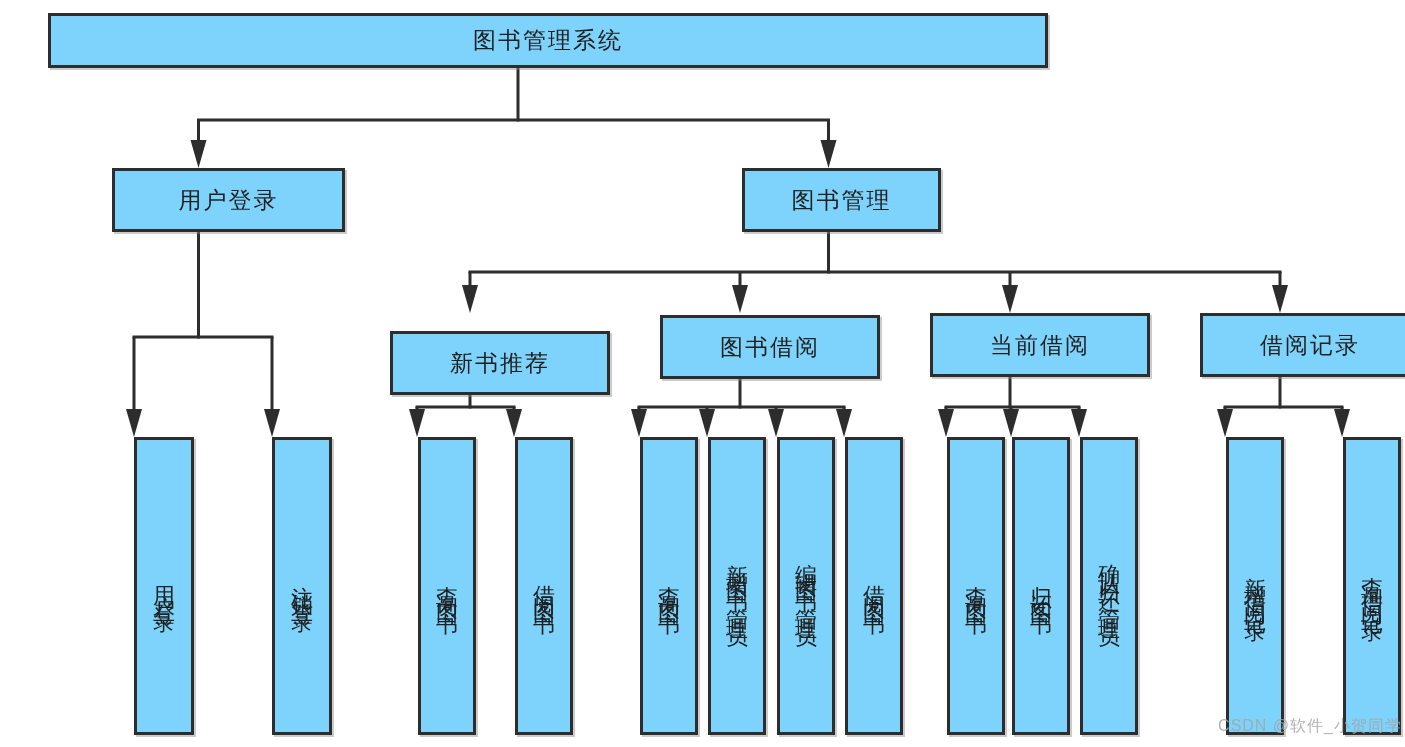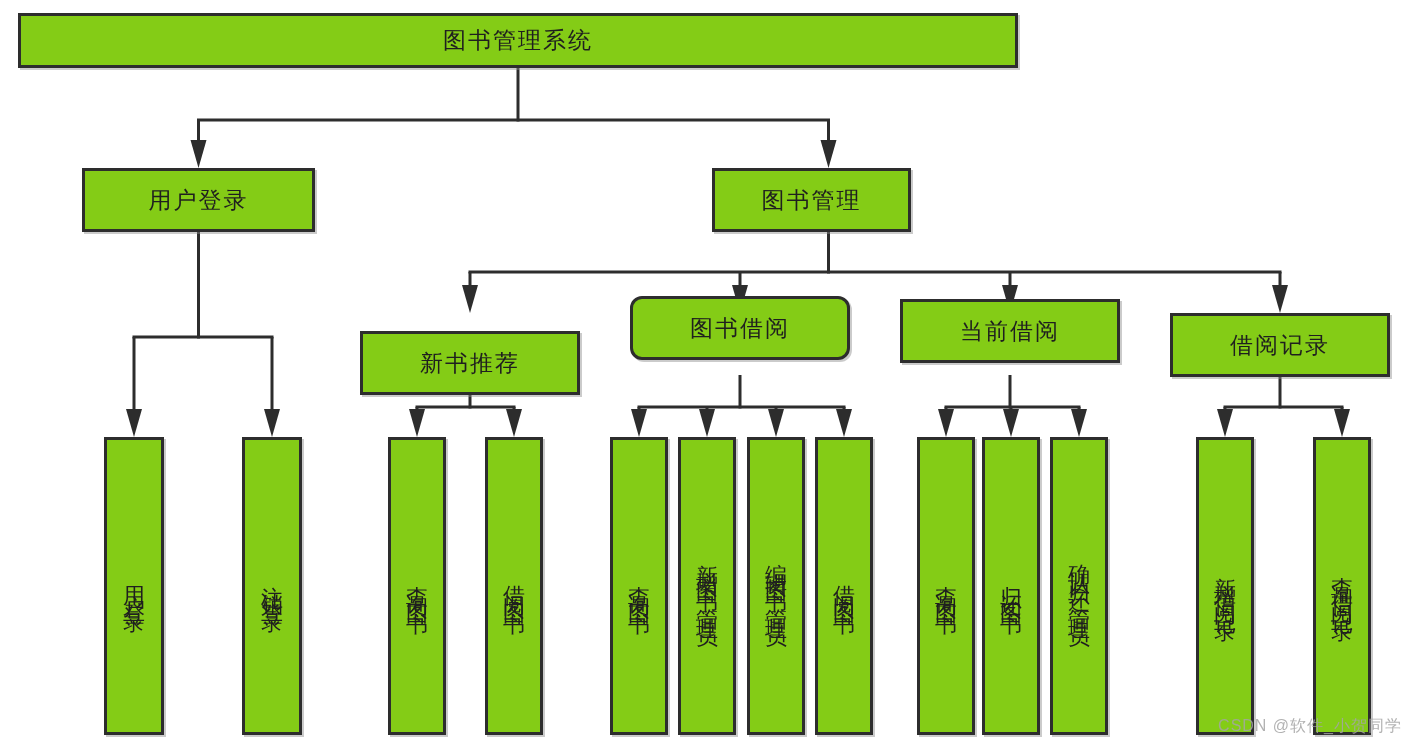--- a/index.html
+++ b/index.html
@@ -16,28 +16,29 @@
   }
   .connector-layer {
     position: absolute;
     left: 0; top: 0;
     width: 1405px; height: 747px;
     z-index: 1;
   }
   .node {
     position: absolute;
     box-sizing: border-box;
-    background: #84cc16;
+    background: #7dd3fc;
     border: 3px solid #2d2d2d;
     box-shadow: 2px 2px 0 rgba(140,140,140,0.45);
     display: flex;
     align-items: center;
     justify-content: center;
     z-index: 2;
     color: #1f1f1f;
+    margin-left: 30px;
   }
   .node .hlabel {
     font-size: 23px;
     letter-spacing: 2px;
     white-space: nowrap;
     color: #1f1f1f;
   }
   .node .vlabel {
     writing-mode: vertical-rl;
     text-orientation: mixed;
@@ -147,24 +148,24 @@
   <div class="node" style="left:82px; top:168px; width:233px; height:64px;">
     <span class="hlabel">用户登录</span>
   </div>
   <div class="node" style="left:712px; top:168px; width:199px; height:64px;">
     <span class="hlabel">图书管理</span>
   </div>
 
   <div class="node" style="left:360px; top:331px; width:220px; height:64px;">
     <span class="hlabel">新书推荐</span>
   </div>
-  <div class="node" style="left:630px; top:296px; width:220px; height:64px;border-radius:12px;">
+  <div class="node" style="left:630px; top:315px; width:220px; height:64px;">
     <span class="hlabel">图书借阅</span>
   </div>
-  <div class="node" style="left:900px; top:299px; width:220px; height:64px;">
+  <div class="node" style="left:900px; top:313px; width:220px; height:64px;">
     <span class="hlabel">当前借阅</span>
   </div>
   <div class="node" style="left:1170px; top:313px; width:220px; height:64px;">
     <span class="hlabel">借阅记录</span>
   </div>
 
   <div class="node" style="left:104px; top:437px; width:60px; height:298px;">
     <span class="vlabel">用户登录</span>
   </div>
   <div class="node" style="left:242px; top:437px; width:60px; height:298px;">

